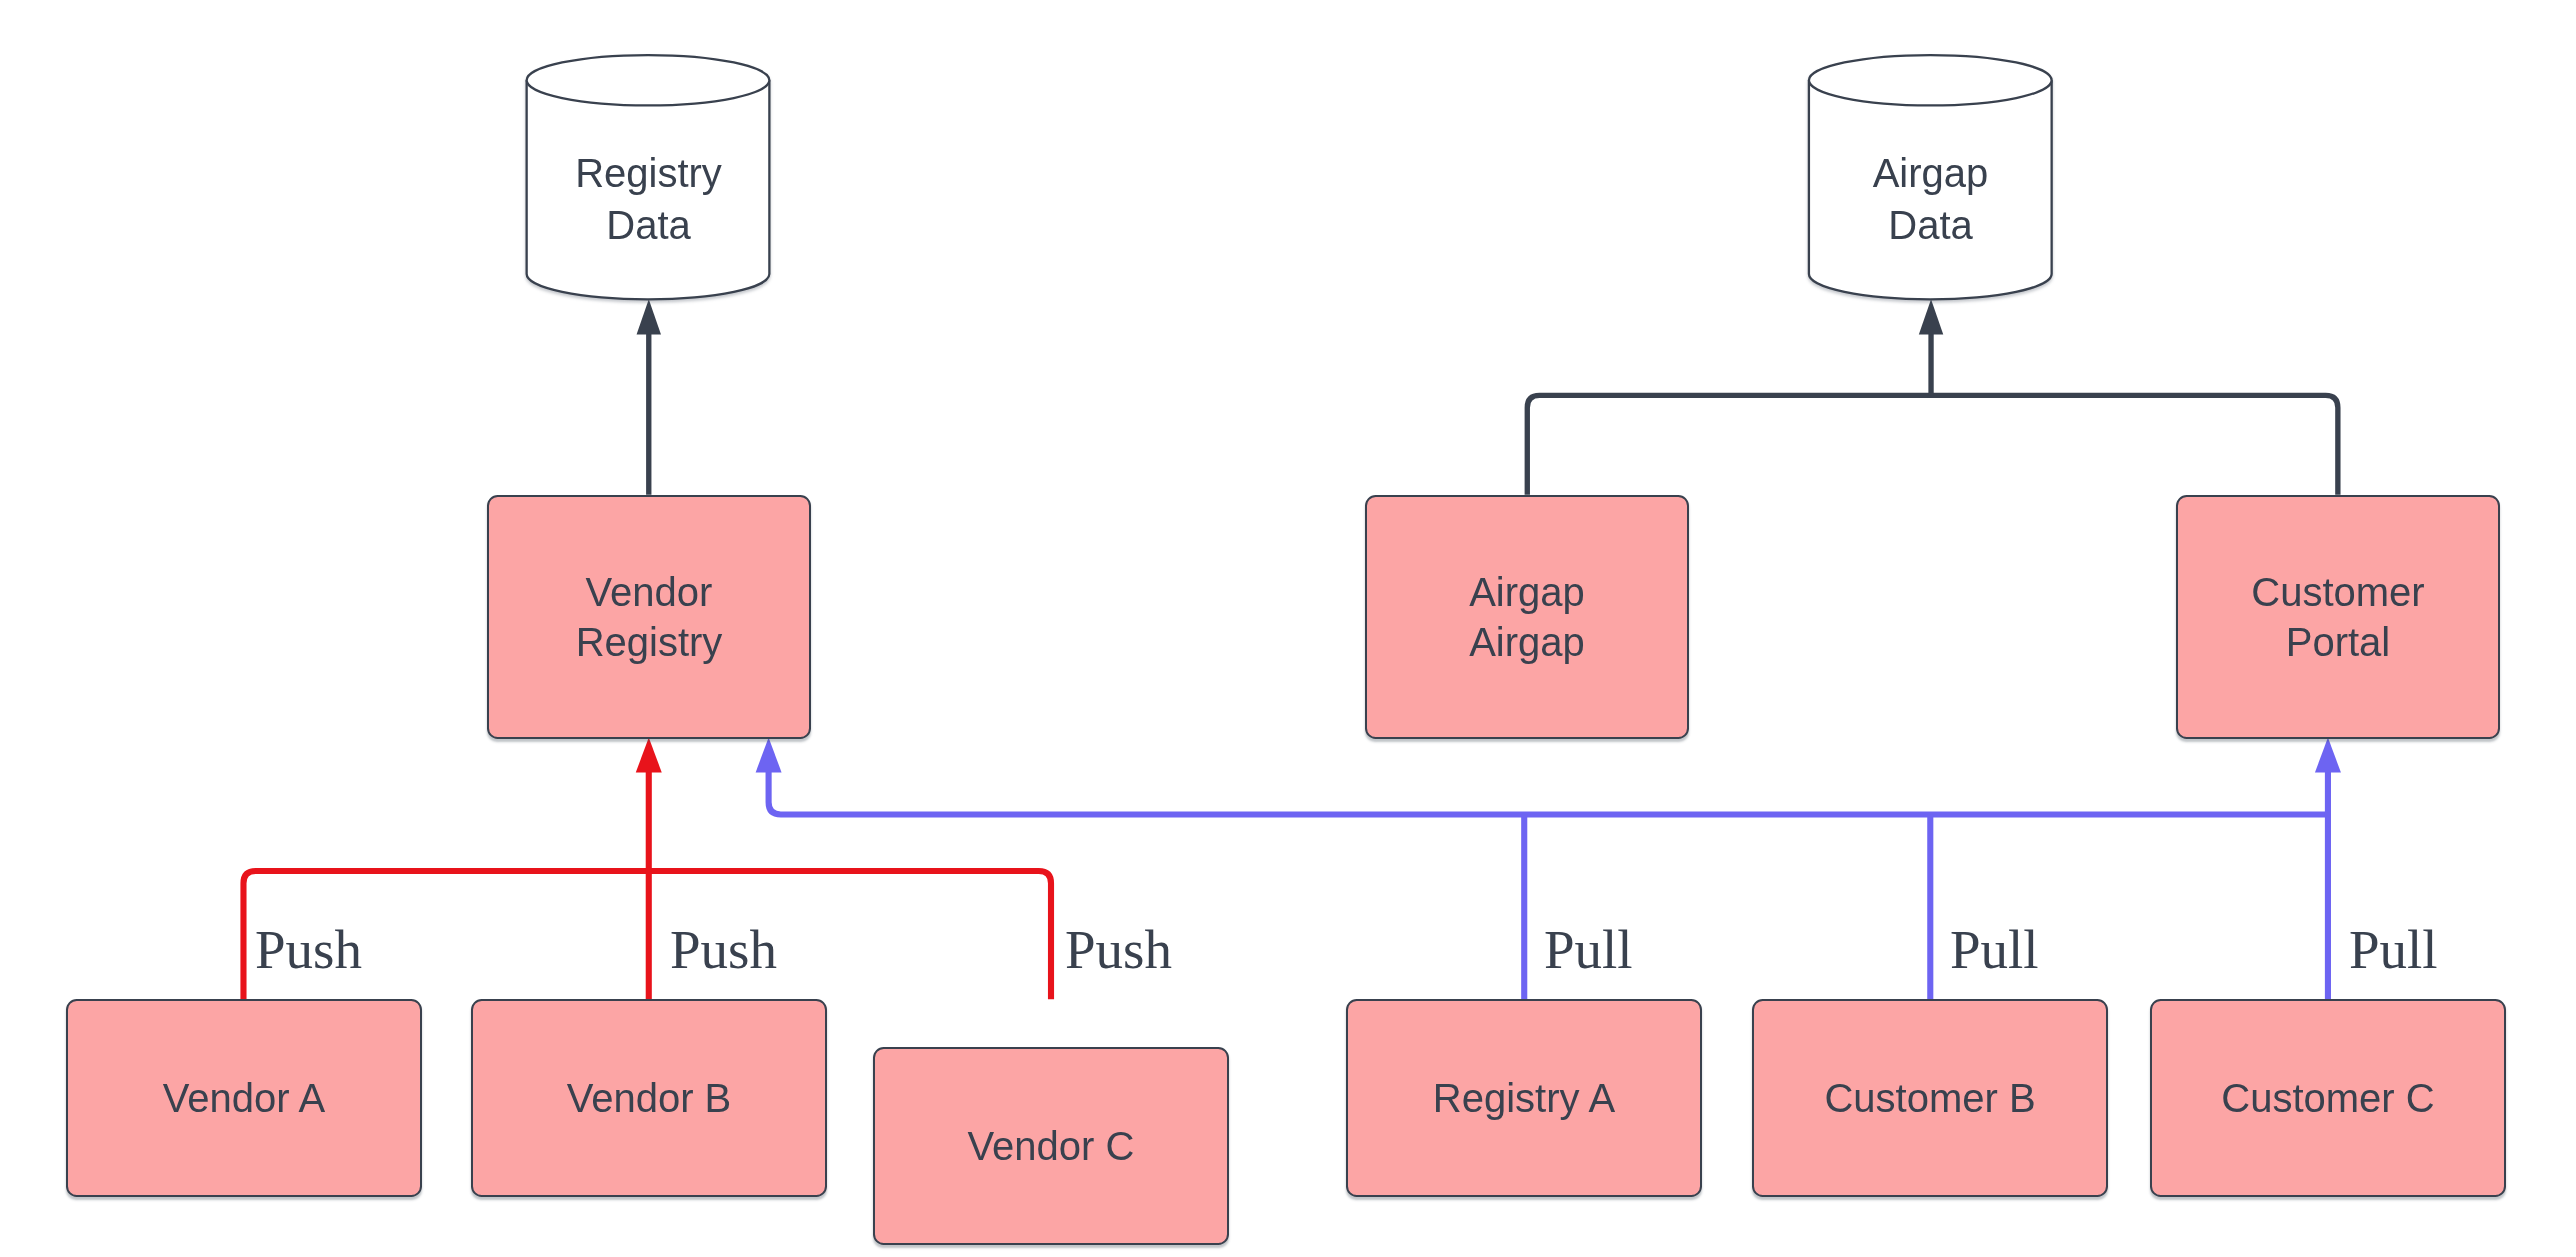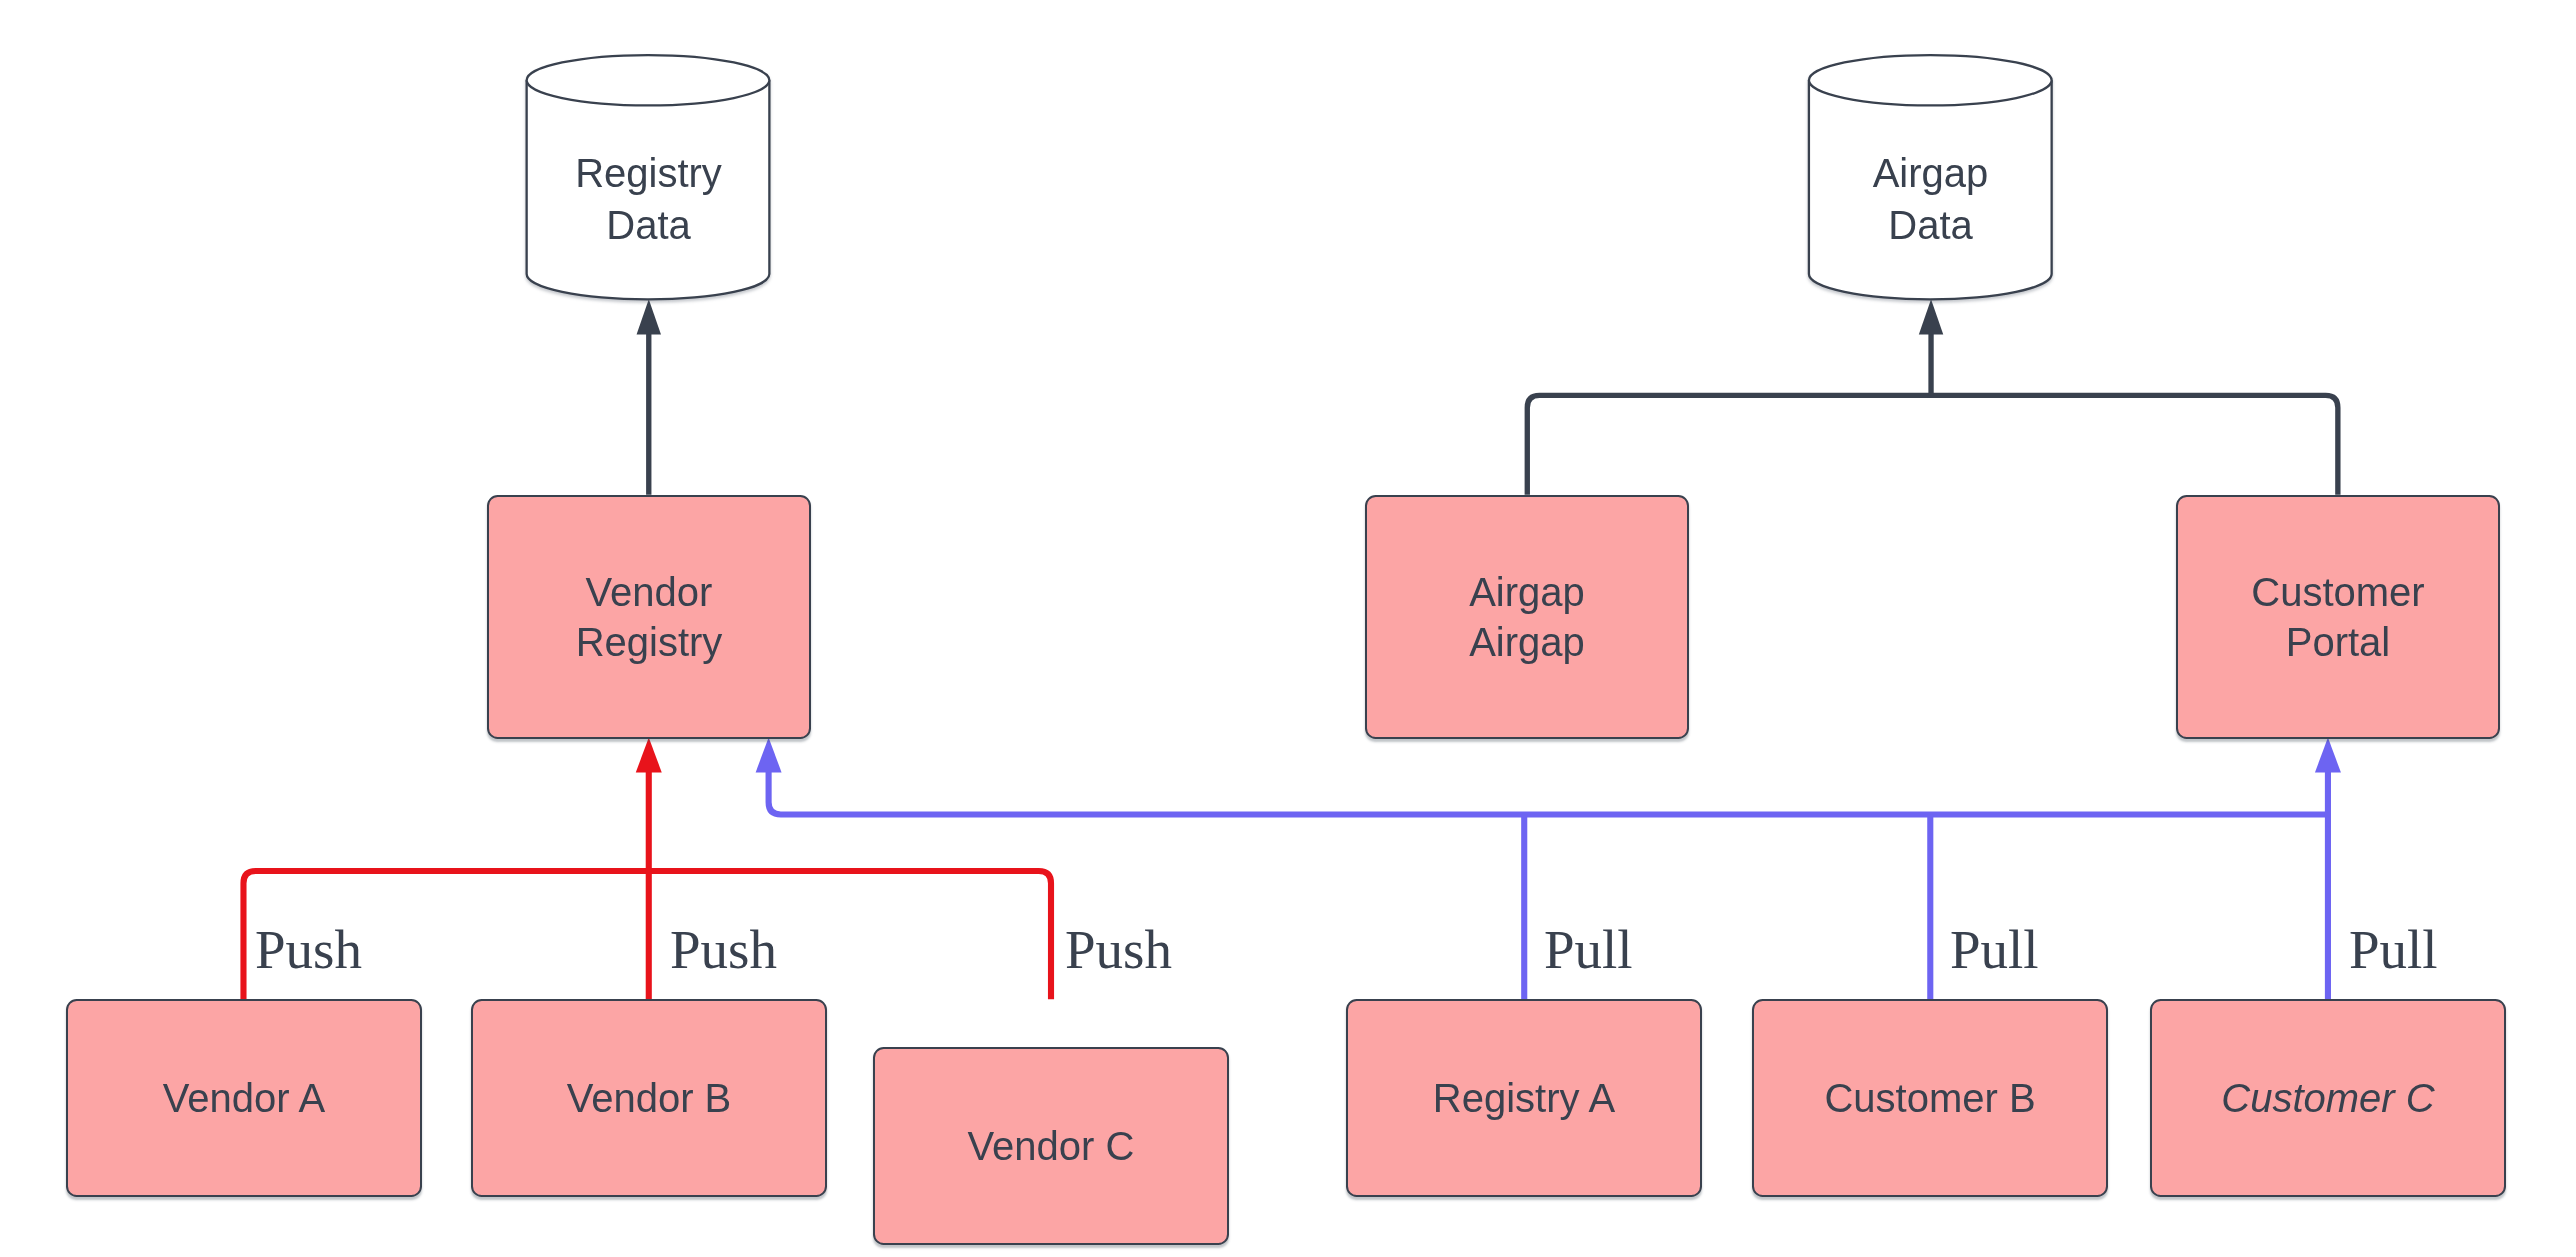--- a/index.html
+++ b/index.html
@@ -121,21 +121,21 @@
   <div class="node" style="left:873px;top:999px;width:356px;height:198px;margin-top:48px;">
     <span>Vendor C</span>
   </div>
 
   <div class="node" style="left:1346px;top:999px;width:356px;height:198px;">
     <span>Registry A</span>
   </div>
   <div class="node" style="left:1752px;top:999px;width:356px;height:198px;">
     <span>Customer B</span>
   </div>
-  <div class="node" style="left:2150px;top:999px;width:356px;height:198px;font-style:italic;">
+  <div class="node" style="left:2150px;top:999px;width:356px;height:198px;">
     <span>Customer C</span>
   </div>
 
   <span class="edge-label" style="left:255px;top:925px;">Push</span>
   <span class="edge-label" style="left:670px;top:925px;">Push</span>
   <span class="edge-label" style="left:1065px;top:925px;">Push</span>
   <span class="edge-label" style="left:1544px;top:925px;">Pull</span>
   <span class="edge-label" style="left:1950px;top:925px;">Pull</span>
   <span class="edge-label" style="left:2349px;top:925px;">Pull</span>
 

